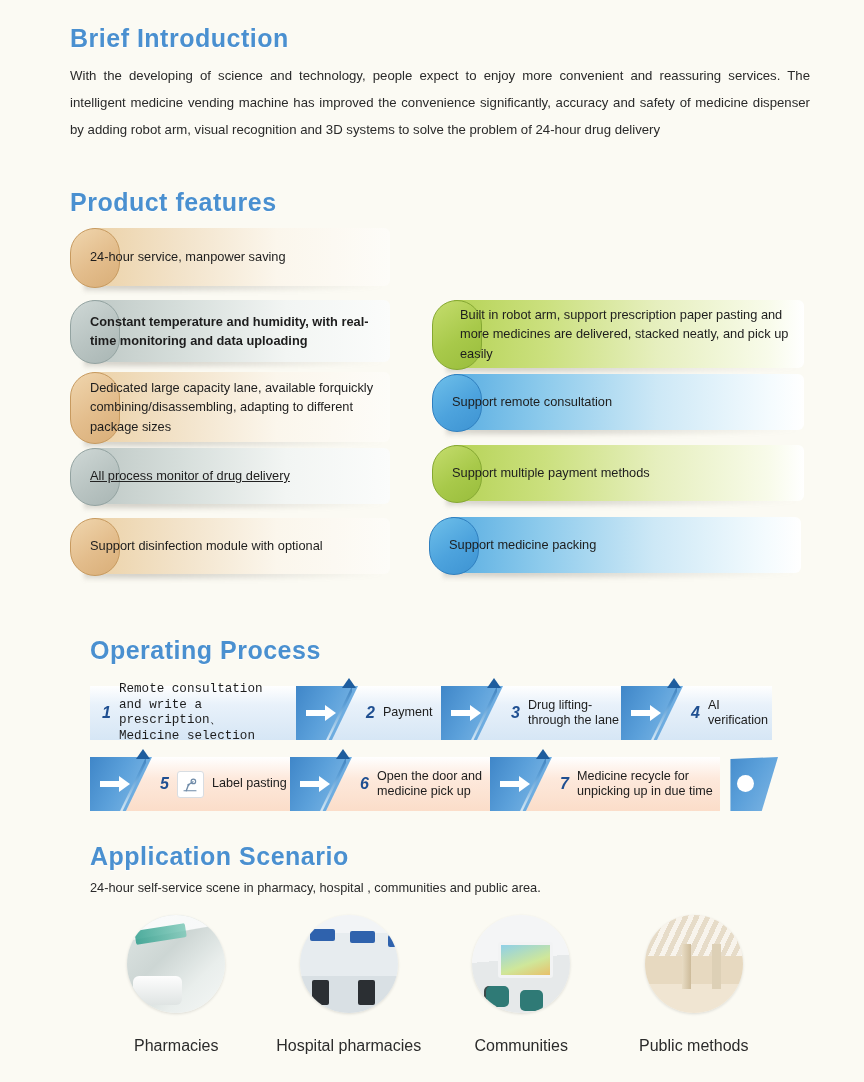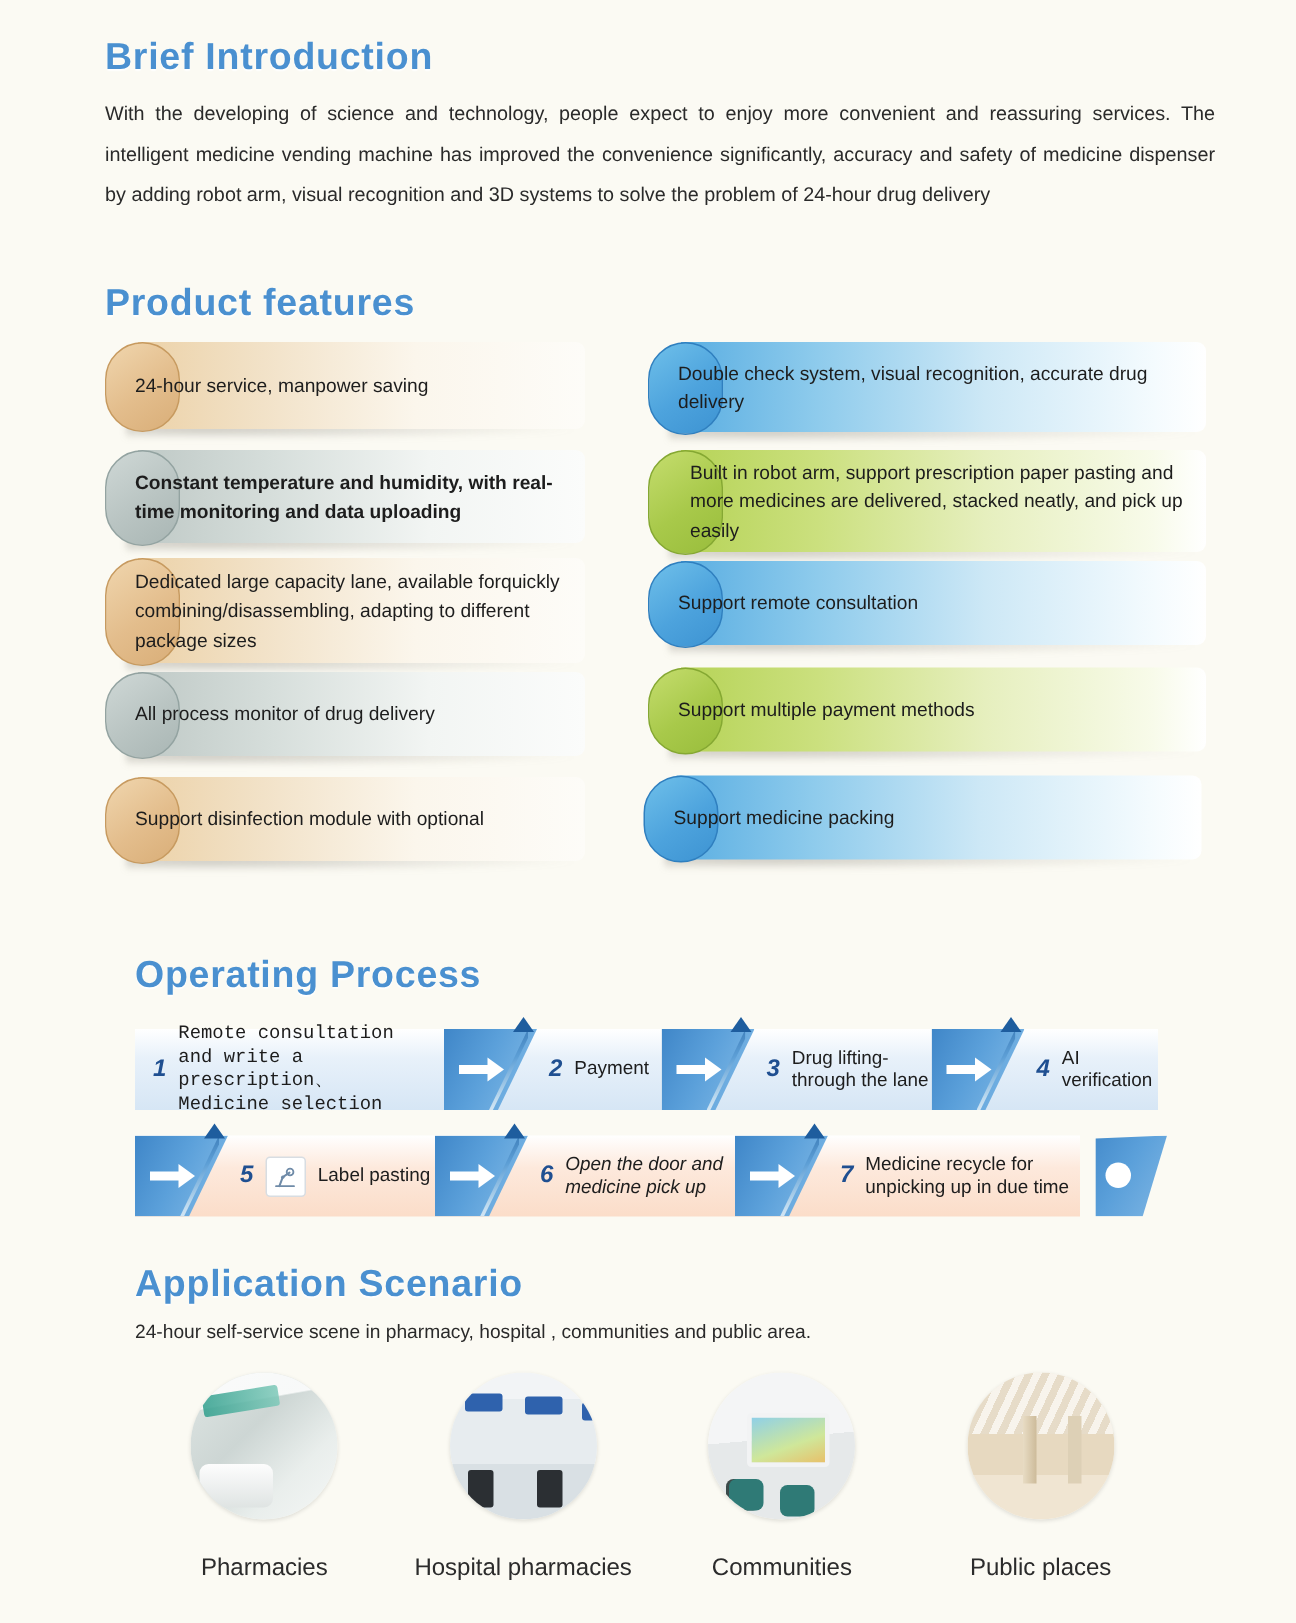--- a/index.html
+++ b/index.html
@@ -240,40 +240,34 @@
     <span class="ptext">Constant temperature and humidity, with real-time monitoring and data uploading</span>
   </div>
 
   <div class="pill tan" style="left:70px;top:372px;width:320px;height:70px;">
     <span class="shadow"></span>
     <span class="body"></span>
     <span class="cap"></span>
     <span class="ptext">Dedicated large capacity lane, available forquickly combining/disassembling, adapting to different package sizes</span>
   </div>
 
-  <div class="pill grey" style="left:70px;top:448px;width:320px;height:56px;">
+  <div class="pill grey" style="left:70px;top:448px;width:320px;height:56px;text-decoration:underline;">
     <span class="shadow"></span>
     <span class="body"></span>
     <span class="cap"></span>
     <span class="ptext">All process  monitor of drug delivery</span>
   </div>
 
   <div class="pill tan" style="left:70px;top:518px;width:320px;height:56px;">
     <span class="shadow"></span>
     <span class="body"></span>
     <span class="cap"></span>
     <span class="ptext">Support disinfection module with optional</span>
   </div>
 
-  <div class="pill blue" style="left:432px;top:228px;width:372px;height:60px;">
-    <span class="shadow"></span>
-    <span class="body"></span>
-    <span class="cap"></span>
-    <span class="ptext">Double check system, visual recognition, accurate drug delivery</span>
-  </div>
 
   <div class="pill green" style="left:432px;top:300px;width:372px;height:68px;padding-left:28px;">
     <span class="shadow"></span>
     <span class="body"></span>
     <span class="cap"></span>
     <span class="ptext">Built in robot arm, support prescription paper pasting and more medicines are delivered, stacked neatly, and pick up easily</span>
   </div>
 
   <div class="pill blue" style="left:432px;top:374px;width:372px;height:56px;">
     <span class="shadow"></span>
@@ -391,21 +385,21 @@
         <span class="slab"></span>
           <span class="fin"></span>
           <span class="tip"></span>
         <span class="arrow">
             <span class="shaft"></span>
             <span class="head"></span>
           </span>
       </span>
       <span class="inner" style="padding-left:70px;">
         <span class="num">6</span>
-        <span class="stext" style="max-width:112px;font-style:italic;">Open the door and medicine pick up</span>
+        <span class="stext" style="max-width:112px;">Open the door and medicine pick up</span>
       </span>
     </div>
 
     <div class="seg" style="left:400px;width:230px;">
       <span class="band"></span>
       <span class="chev">
         <span class="slab"></span>
           <span class="fin"></span>
           <span class="tip"></span>
         <span class="arrow">
@@ -444,17 +438,17 @@
     <div class="scn">
       <div class="thumb">
           <div class="ph-community"></div>
         </div>
       <div class="cap-label">Communities</div>
     </div>
     <div class="scn">
       <div class="thumb">
           <div class="ph-public"></div>
         </div>
-      <div class="cap-label">Public places</div>
+      <div class="cap-label">Public methods</div>
     </div>
   </div>
 
 </div>
 
 </body></html>

